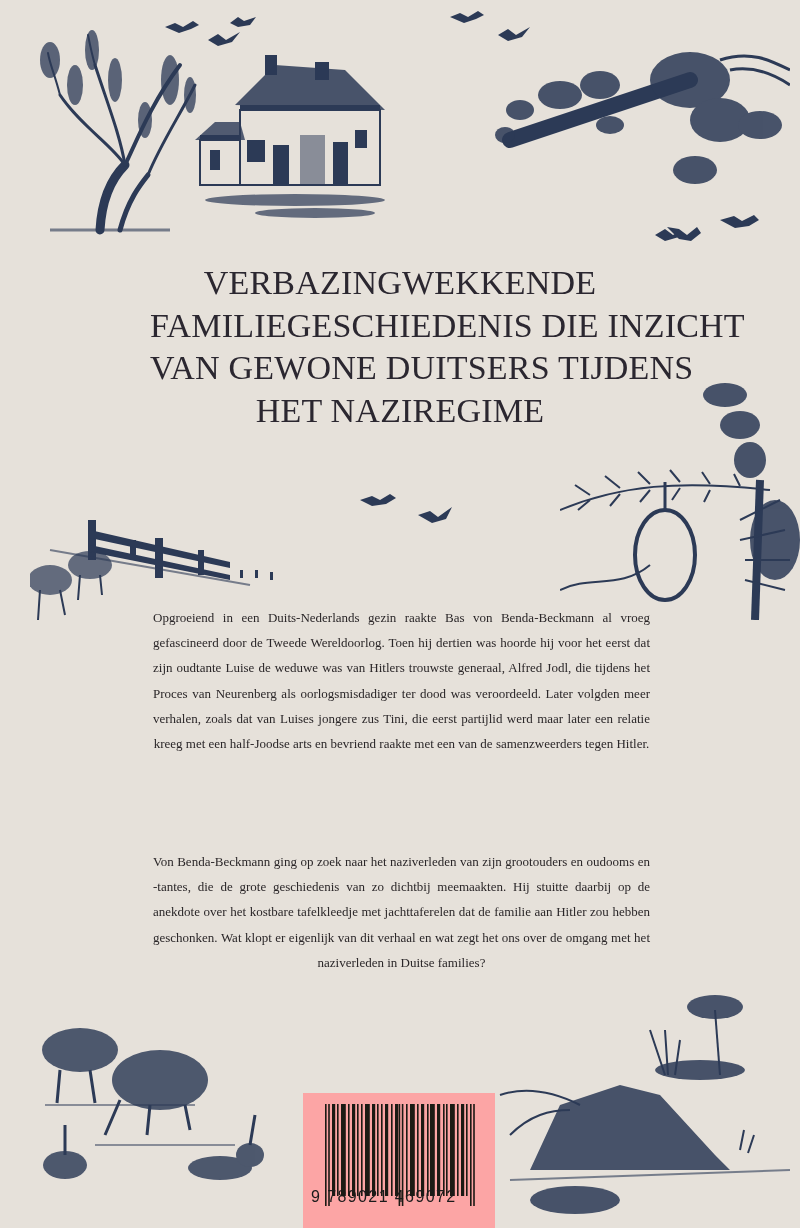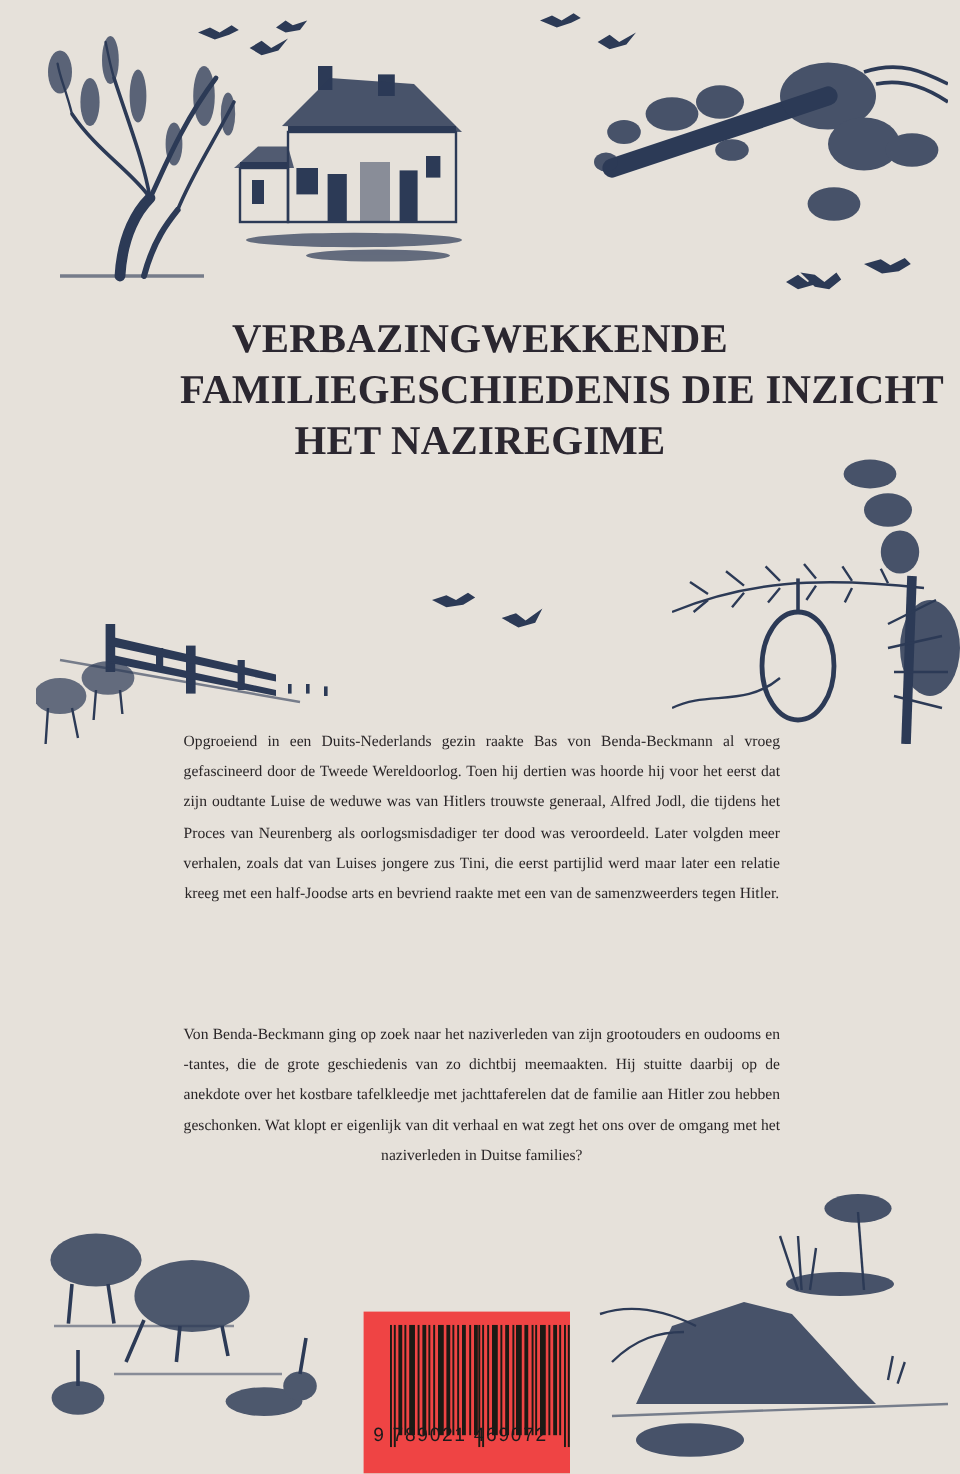--- a/index.html
+++ b/index.html
@@ -10,35 +10,34 @@
     color:#2a2628;
   }
   .illus { position:absolute; }
   .illus svg { display:block; width:100%; height:100%; }
   .headline {
     position:absolute; left:150px; top:262px; width:500px;
     text-align:center;
     font-family:"Liberation Serif","DejaVu Serif",serif;
     font-size:34px; line-height:42.5px; letter-spacing:0.2px;
     color:#2b2730;
-    font-weight:bold;
   }
   .headline span { display:block; white-space:nowrap; }
   .body {
     position:absolute; left:153px; width:497px;
     font-family:"Liberation Serif","DejaVu Serif",serif;
     font-size:13px; line-height:25.2px; color:#2a2628;
     text-align:justify; text-align-last:center;
     hyphens:manual;
   }
   .p1 { top:605px; }
   .p2 { top:849px; }
   .barcode {
-    position:absolute; left:303px; top:1093px; width:172px; height:135px;
-    background:#ef4444;
+    position:absolute; left:303px; top:1093px; width:192px; height:135px;
+    background:#fca5a5;
     text-decoration:underline;
   }
   .bars { position:absolute; left:22px; top:11px; width:150px; height:102px; }
   .isbn {
     position:absolute; left:8px; top:95px; width:180px;
     font-family:"Liberation Sans","DejaVu Sans",sans-serif;
     font-size:16px; letter-spacing:1.4px; color:#1a1a1a;
     background:transparent;
   }
 </style>
@@ -235,20 +234,21 @@
       <path d="M160 45 C165 60 170 75 175 90 M175 45 L178 90 M190 55 L185 90"></path>
       <path d="M250 165 l4 -20 M258 168 l6 -18"></path>
       <path d="M20 195 L300 185" opacity="0.6"></path>
     </g>
   </svg>
 </div>
 
 <div class="headline">
   <span>VERBAZINGWEKKENDE</span>
   <span>FAMILIEGESCHIEDENIS DIE INZICHT</span>
+  <span>VAN GEWONE DUITSERS TIJDENS</span>
   <span>HET NAZIREGIME</span>
 </div>
 
 <p class="body p1" style="margin:0;">Opgroeiend in een Duits-Nederlands gezin raakte Bas von Benda-Beckmann al vroeg gefascineerd door de Tweede Wereldoorlog. Toen hij dertien was hoorde hij voor het eerst dat zijn oudtante Luise de weduwe was van Hitlers trouwste generaal, Alfred Jodl, die tijdens het Proces van Neurenberg als oorlogsmisdadiger ter dood was veroordeeld. Later volgden meer verhalen, zoals dat van Luises jongere zus Tini, die eerst partijlid werd maar later een relatie kreeg met een half-Joodse arts en bevriend raakte met een van de samen­zweerders tegen Hitler.</p>
 <p class="body p2" style="margin:0;">Von Benda-Beckmann ging op zoek naar het naziverleden van zijn grootouders en oudooms en -tantes, die de grote geschie­denis van zo dichtbij meemaakten. Hij stuitte daarbij op de anekdote over het kostbare tafelkleedje met jachttaferelen dat de familie aan Hitler zou hebben geschonken. Wat klopt er eigenlijk van dit verhaal en wat zegt het ons over de omgang met het naziverleden in Duitse families?</p>
 
 <div class="barcode">
   <svg class="bars" viewBox="0 0 150 102" preserveAspectRatio="none">
     <g fill="#1c1a14">
       <rect x="0" y="0" width="1.6" height="102"></rect>

